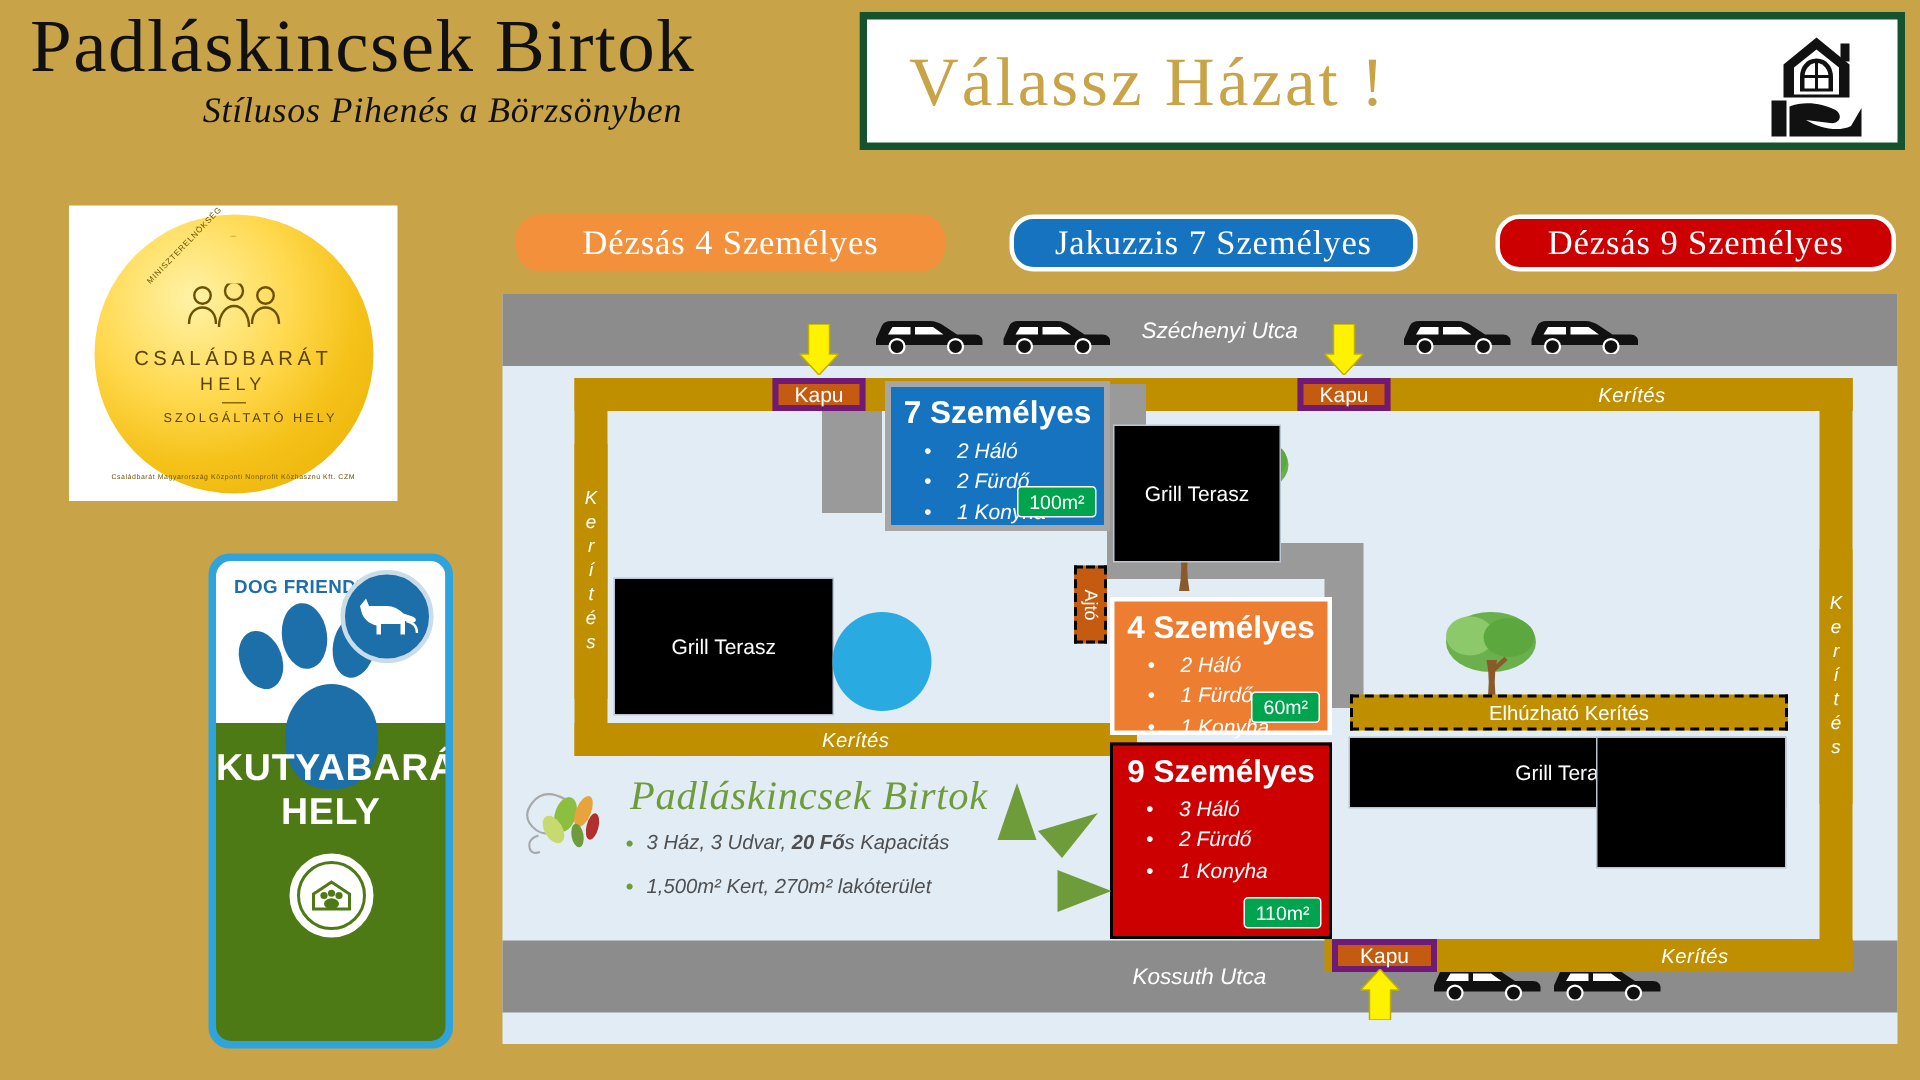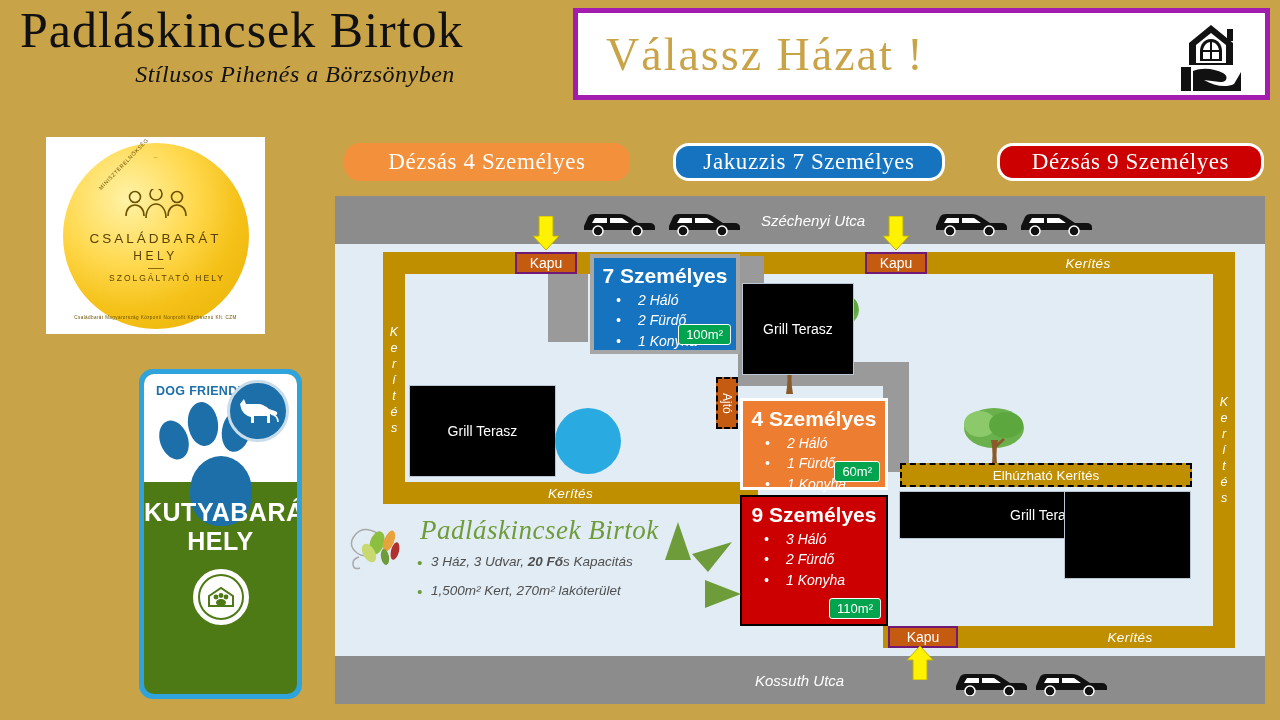--- a/index.html
+++ b/index.html
@@ -19,21 +19,21 @@
     white-space: nowrap; line-height: 1.05;
   }
   #brand-sub {
     font-family: "Liberation Serif", serif;
     font-style: italic; font-size: 24px; color: #111;
     text-align: center; margin-top: 4px; letter-spacing: .5px;
   }
 
   #choose-banner {
     position: absolute; left: 573px; top: 8px; width: 697px; height: 92px;
-    background: #fff; border: 5px solid #a21caf;
+    background: #fff; border: 5px solid #14532d;
     display: flex; align-items: center;
   }
   #choose-text {
     font-family: "Liberation Serif", serif;
     font-size: 46px; color: #C9A347; margin-left: 28px; letter-spacing: 2px;
   }
   #house-hand-icon { position: absolute; right: 16px; top: 6px; }
 
   
   #family-badge {
@@ -124,37 +124,37 @@
   
   #map {
     position: absolute; left: 335px; top: 196px; width: 930px; height: 500px;
     background: #E2ECF5;
   }
   .street {
     position: absolute; left: 0; width: 930px; height: 48px;
     background: #8C8C8C; display: flex; align-items: center;
   }
   #street-top { top: 0; }
-  #street-bottom { top: 460px; padding-left: 46px; }
+  #street-bottom { top: 431px; padding-left: 46px; }
   .street-name {
     position: absolute; font-family: "Liberation Sans", sans-serif;
     font-style: italic; font-size: 15px; color: #fff;
   }
   .car { position: absolute; width: 76px; height: 30px; }
   .fence {
     position: absolute; background: #BF8F00;
     display: flex; align-items: center; justify-content: center;
     color: #fff; font-size: 13.5px; letter-spacing: .3px; font-style: italic;
   }
   .fence-v {
     writing-mode: vertical-rl; text-orientation: upright;
     letter-spacing: 2px; font-size: 12.5px;
   }
   .gate {
-    position: absolute; background: #C55A11; border: 2px solid #701a75;
+    position: absolute; background: #C55A11; border: 4px solid #701a75;
     display: flex; align-items: center; justify-content: center;
     color: #fff; font-size: 14px;
   }
   .marker {
     position: absolute; width: 26px; height: 34px; z-index: 9;
   }
   .marker-num {
     position: absolute; left: 0; top: 2px; width: 26px; text-align: center;
     font-size: 13px; font-weight: bold; color: #111;
   }

